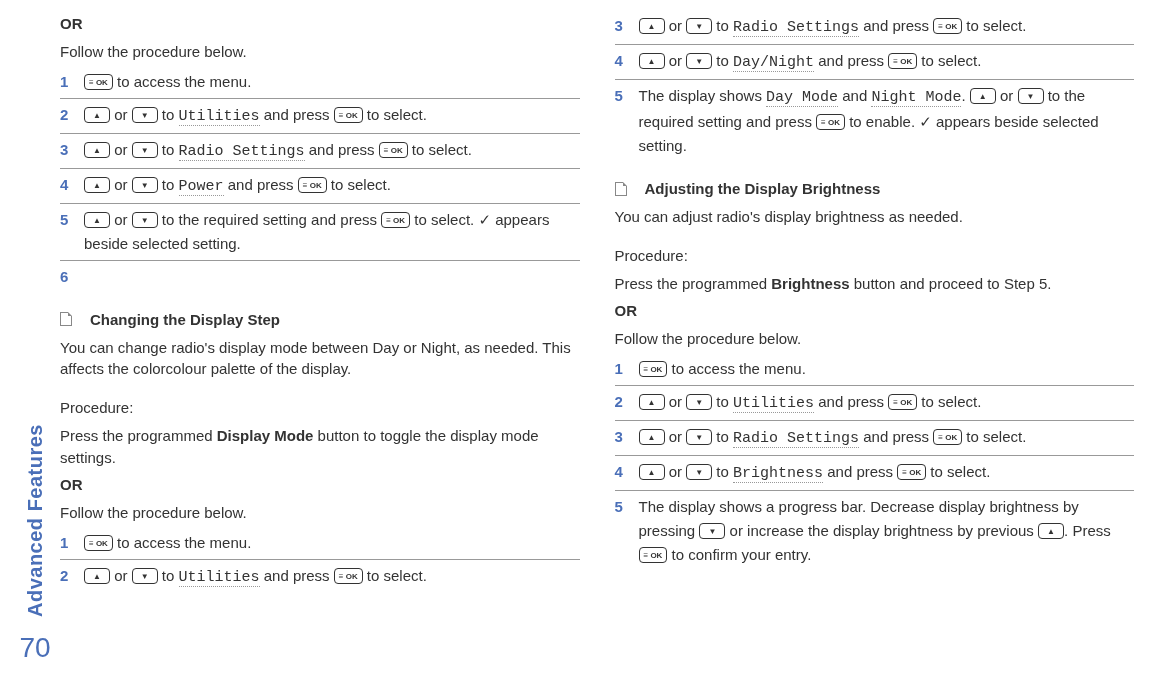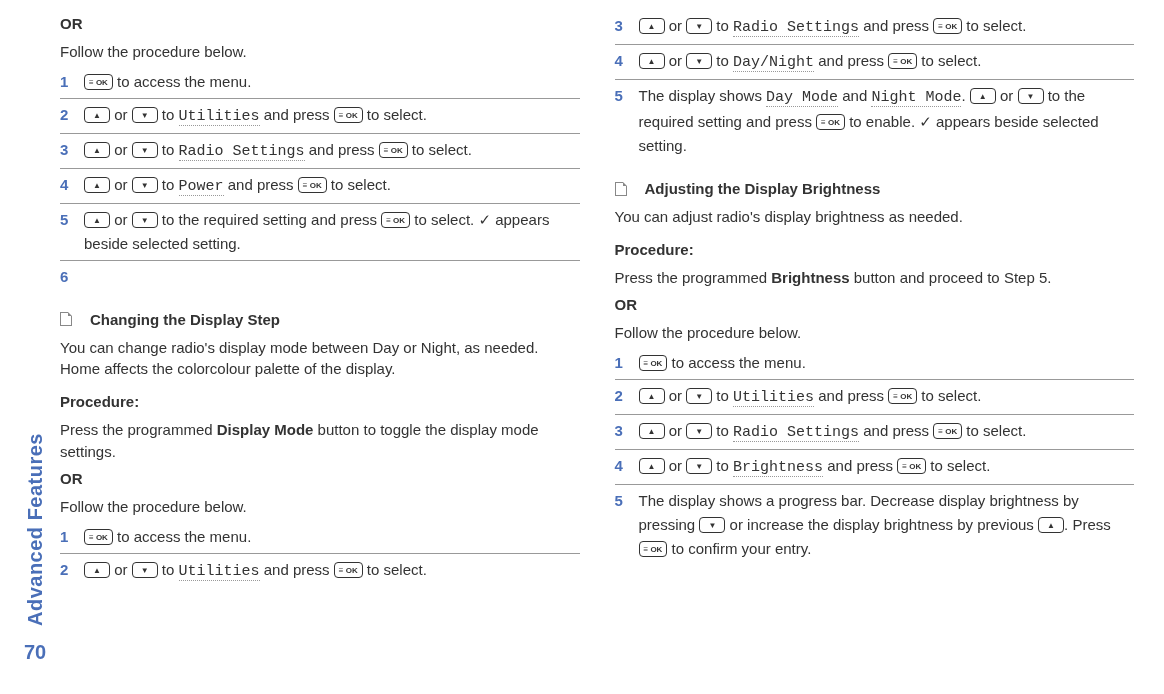--- a/index.html
+++ b/index.html
@@ -25,22 +25,22 @@
       color: #4a6fb8;
       font-weight: bold;
       font-size: 20px;
       writing-mode: vertical-rl;
       transform: rotate(180deg);
       margin-bottom: 15px;
       letter-spacing: 0.5px;
     }
     .page-num {
       color: #4a6fb8;
-      font-weight: bold;
-      font-size: 20px;
+      font-weight: normal;
+      font-size: 28px;
     }
     .content {
       flex: 1;
       display: flex;
       gap: 35px;
     }
     .col {
       flex: 1;
       display: flex;
       flex-direction: column;
@@ -106,21 +106,21 @@
       border: 1px solid #888;
       position: relative;
     }
     .doc-icon::before {
       content: "";
       position: absolute;
       top: -1px; right: -1px;
       border-top: 4px solid #fff;
       border-left: 4px solid #888;
     }
-    .proc-label { font-weight: bold; margin-top: 8px; }
+    .proc-label { font-weight: normal; margin-top: 14px; }
     .check { font-family: Arial; }
   </style>
 </head>
 <body>
 
 <div class="sidebar">
   <div class="section-label">Advanced Features</div>
   <div class="page-num">70</div>
 </div>
 
@@ -167,21 +167,21 @@
 
     <div class="step" style="border-bottom:none">
       <span class="step-num">6</span>
     </div>
 
 
     <div class="section-heading">
       <span class="doc-icon"></span>
       <span>Changing the Display Step</span>
     </div>
-    <p>You can change radio's display mode between Day or Night, as needed. Home affects the colorcolour palette of the display.</p>
+    <p>You can change radio's display mode between Day or Night, as needed. This affects the colorcolour palette of the display.</p>
 
     <p class="proc-label">Procedure:</p>
     <p>
       <span>Press the programmed </span><b>Display Mode</b><span> button to toggle the display mode settings.</span>
     </p>
     <p><span class="or-bold">OR</span></p>
     <p>Follow the procedure below.</p>
 
     <div class="step">
       <span class="step-num">1</span>

